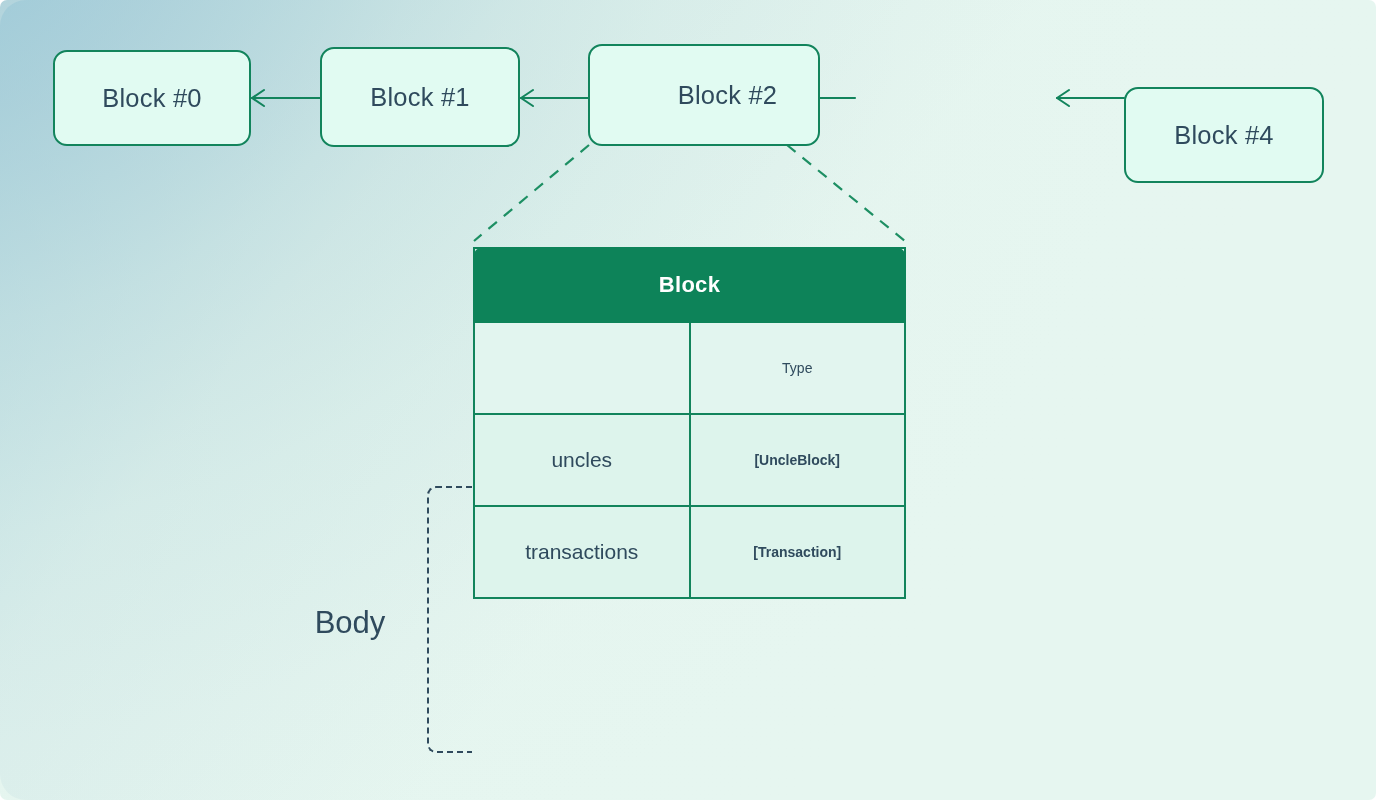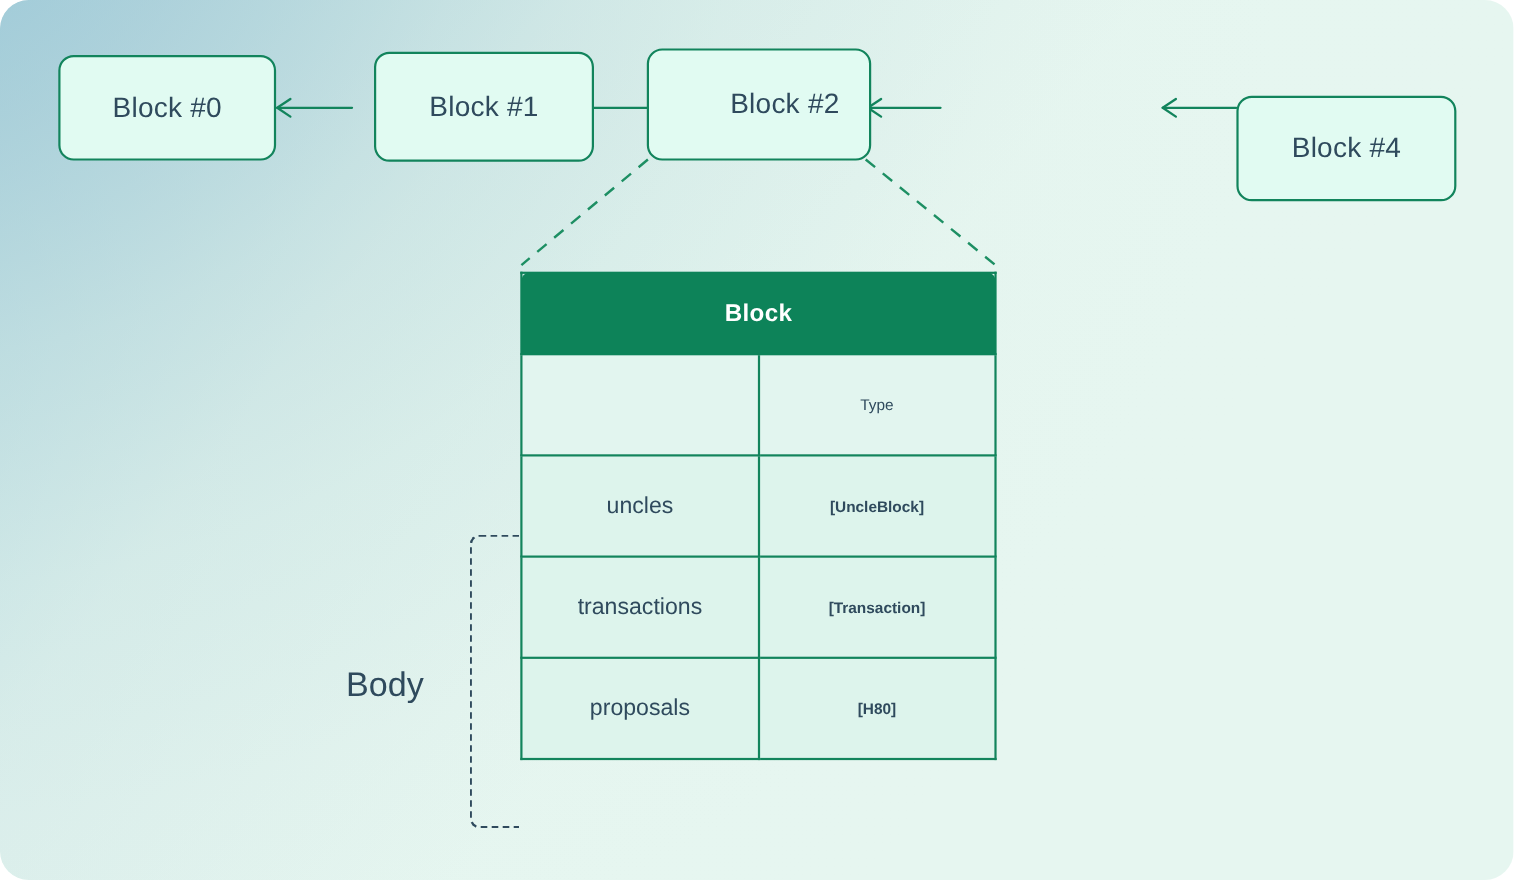--- a/index.html
+++ b/index.html
@@ -5,21 +5,21 @@
   html, body {
     margin: 0;
     padding: 0;
     background: #ffffff;
   }
   #page {
     position: relative;
     width: 1376px;
     height: 800px;
     overflow: hidden;
-    border-radius: 26px;
+    border-radius: 7px;
     background:
       radial-gradient(1250px 1050px at -6% -12%, #a7cedb 0%, #bcd9de 20%, #d2e9e6 40%, #dff2ec 60%, #e5f5ef 80%, #e6f6f0 100%);
     font-family: "Liberation Sans", sans-serif;
     -webkit-font-smoothing: antialiased;
   }
   #page::after {
     content: "";
     position: absolute;
     inset: 0;
     pointer-events: none;
@@ -164,25 +164,25 @@
     <g stroke="#1d8f63" stroke-width="2.2" fill="none" stroke-dasharray="11 9" stroke-linecap="butt">
       <line x1="589" y1="145" x2="474" y2="241"></line>
       <line x1="787" y1="145" x2="905" y2="241"></line>
     </g>
   </svg>
 
   <div class="chain-block" style="left:53px; top:50px; width:198px; height:96px;">
     <span class="lbl">Block #0</span>
   </div>
 
-  <div class="chain-block" style="left:320px; top:47px; width:200px; height:100px;margin-left:20px;">
+  <div class="chain-block" style="left:320px; top:47px; width:200px; height:100px;">
     <span class="lbl">Block #1</span>
   </div>
 
-  <div class="chain-block" style="left:588px; top:44px; width:204px; height:102px;padding-left:47px;">
+  <div class="chain-block" style="left:588px; top:44px; width:232px; height:102px;padding-left:47px;">
     <span class="lbl">Block #2</span>
   </div>
 
 
   <div class="chain-block" style="left:1124px; top:51px; width:200px; height:96px;margin-top:36px;">
     <span class="lbl">Block #4</span>
   </div>
 
   <table id="struct-table">
     <thead>
@@ -196,23 +196,19 @@
         <td class="cell type plain typerow">Type</td>
       </tr>
       <tr>
         <td class="cell field">uncles</td>
         <td class="cell type">[UncleBlock]</td>
       </tr>
       <tr>
         <td class="cell field">transactions</td>
         <td class="cell type">[Transaction]</td>
       </tr>
-      <tr>
-        <td class="cell field">proposals</td>
-        <td class="cell type">[H80]</td>
-      </tr>
     </tbody>
   </table>
 
   <div id="body-bracket"></div>
   <div id="body-label">Body</div>
 
 </div>
 
 </body></html>

